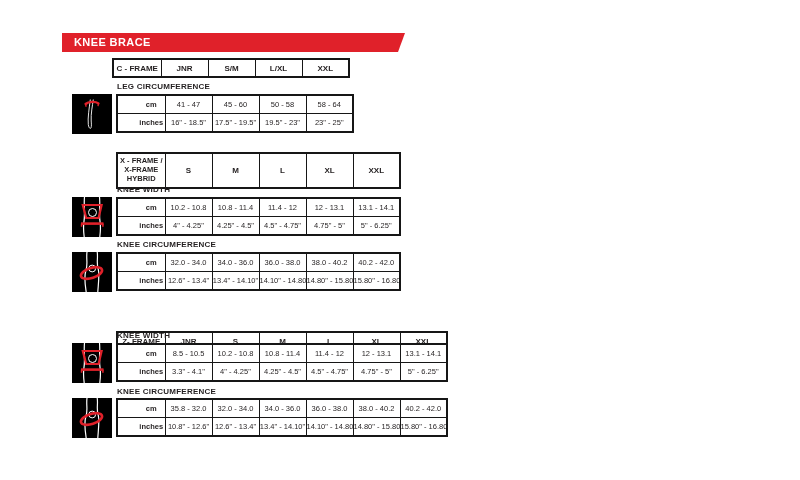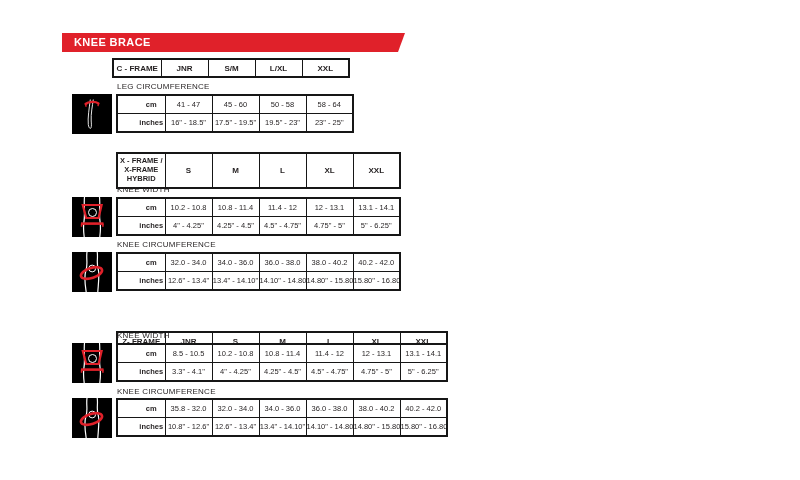--- a/index.html
+++ b/index.html
@@ -24,21 +24,21 @@
     border:1px solid #161616; padding:0; text-align:center;
     font-size:7.5px; color:#231f20; white-space:nowrap; overflow:hidden;
     vertical-align:middle;
   }
   .hdr td { font-weight:bold; font-size:8px; height:16px; }
   .xhdr td { height:27px; }
   .xhdr td.multiline { white-space:normal; line-height:1.18; font-size:7.5px; padding:3px 2px; }
   .data td { height:17px; }
   .data td.lbl { text-align:center; padding-left:20px; font-weight:bold; }
   .sec-title {
-    position:absolute; font-size:8px; font-weight:normal; letter-spacing:.25px;
+    position:absolute; font-size:8px; font-weight:bold; letter-spacing:.25px;
     color:#231f20; line-height:1;
   }
   .icon-box { position:absolute; width:40px; height:40px; }
   .icon-box svg { display:block; }
   
   col.c-lbl { width:48px; }
   col.c-val { width:47px; }
 </style>
 </head>
 <body>

